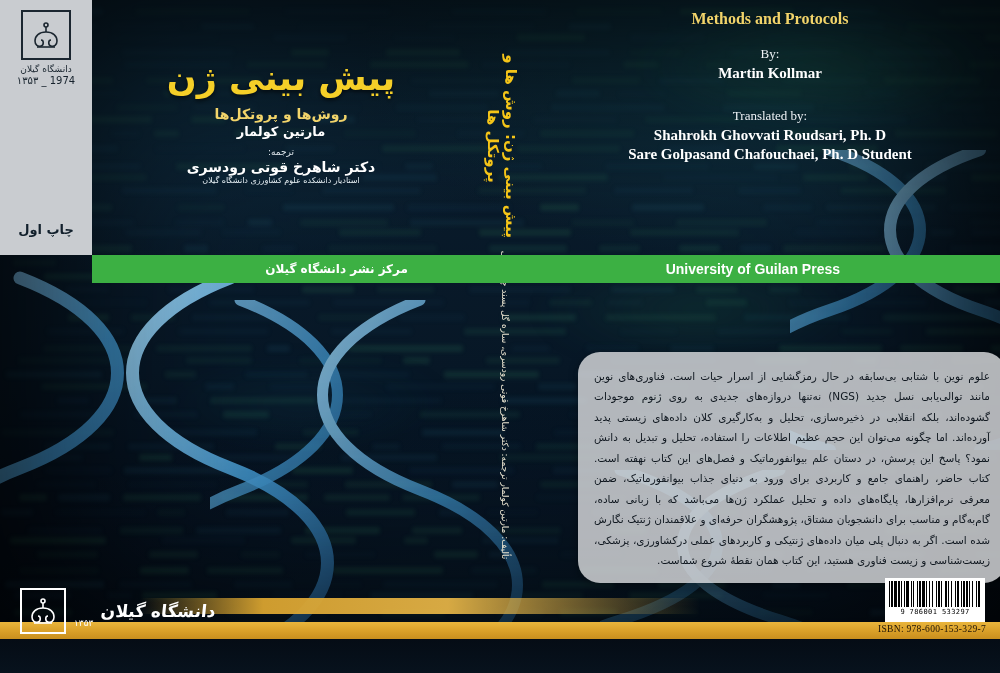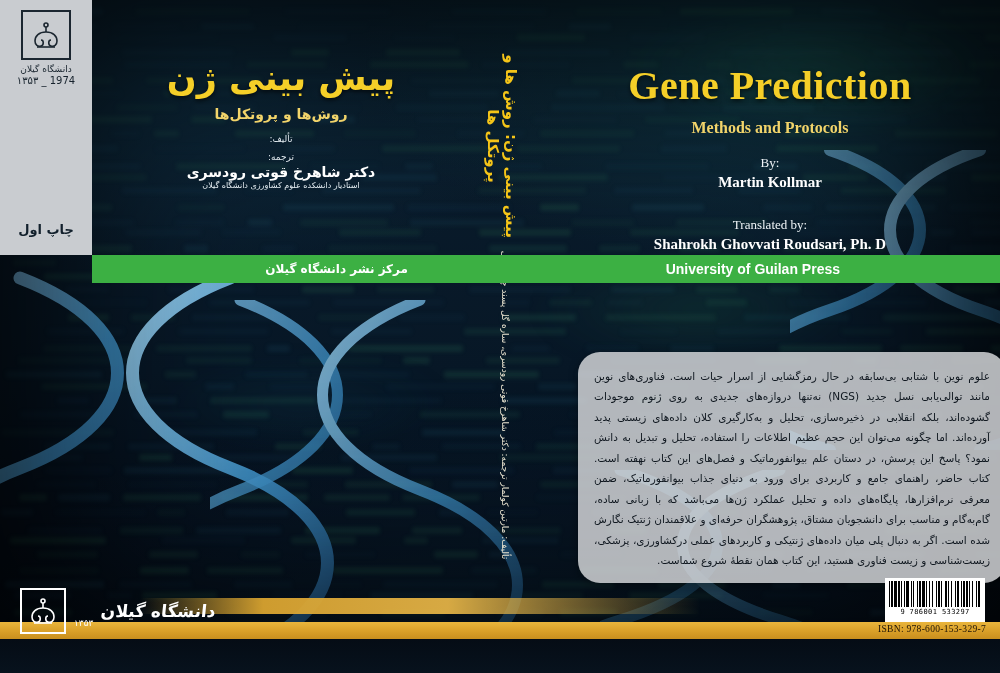--- a/index.html
+++ b/index.html
@@ -661,28 +661,27 @@
       </svg>
     </div>
     <div class="seal-name">دانشگاه گیلان</div>
     <div class="seal-year">۱۳۵۳ _ 1974</div>
   </div>
   <div class="edition">چاپ اول</div>
 
   <div class="back">
     <div class="fa-title">پیش بینی ژن</div>
     <div class="fa-sub">روش‌ها و پروتکل‌ها</div>
-    <div class="fa-lbl">تألیف:</div>
+    <div class="fa-author">مارتین کولمار</div>
     <div class="fa-lbl2">ترجمه:</div>
     <div class="fa-tr1">دکتر شاهرخ قوتی رودسری</div>
     <div class="fa-aff1">استادیار دانشکده علوم کشاورزی دانشگاه گیلان</div>
   </div>
 
   <div class="front">
-    <div class="en-title">Gene Prediction</div>
     <div class="en-sub">Methods and Protocols</div>
     <div class="en-by">By:</div>
     <div class="en-author">Martin Kollmar</div>
     <div class="en-trby">Translated by:</div>
     <div class="en-tr1">Shahrokh Ghovvati Roudsari, Ph. D</div>
     <div class="en-tr2">Sare Golpasand Chafouchaei, Ph. D Student</div>
   </div>
 
   <div class="spine">
     <div class="spine-title">پیش بینی ژن: روش ها و پروتکل ها</div>

